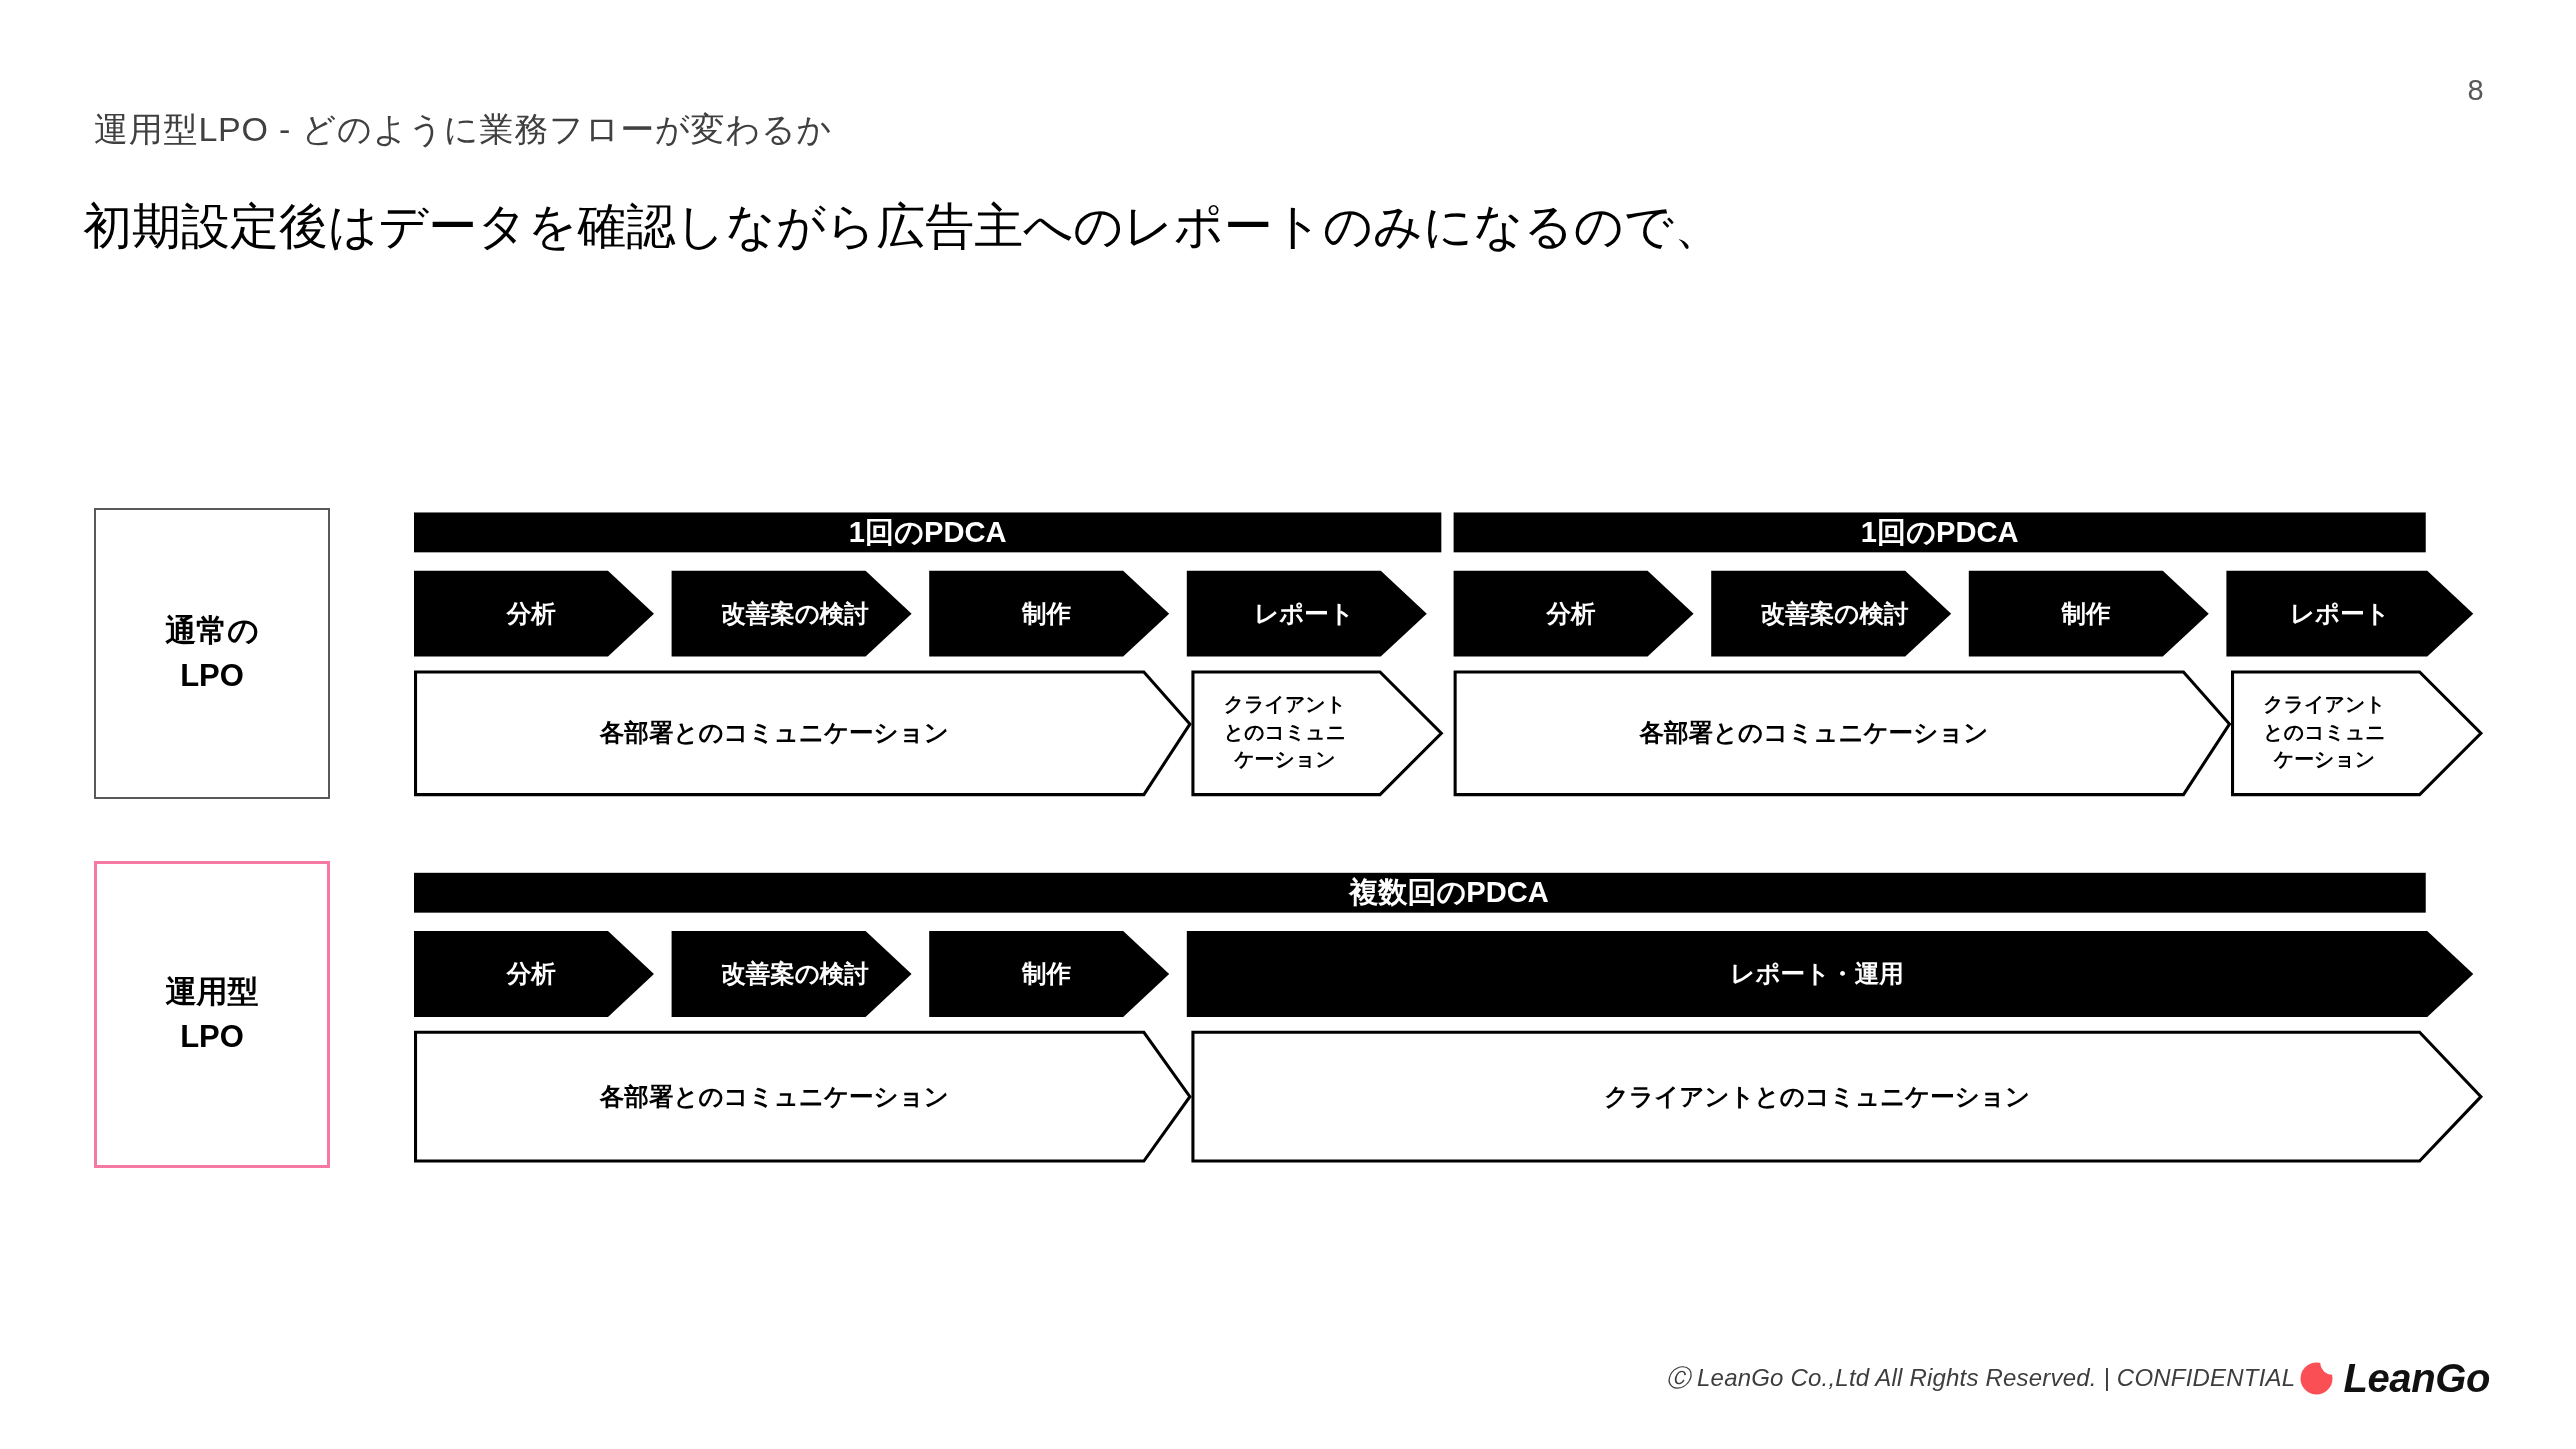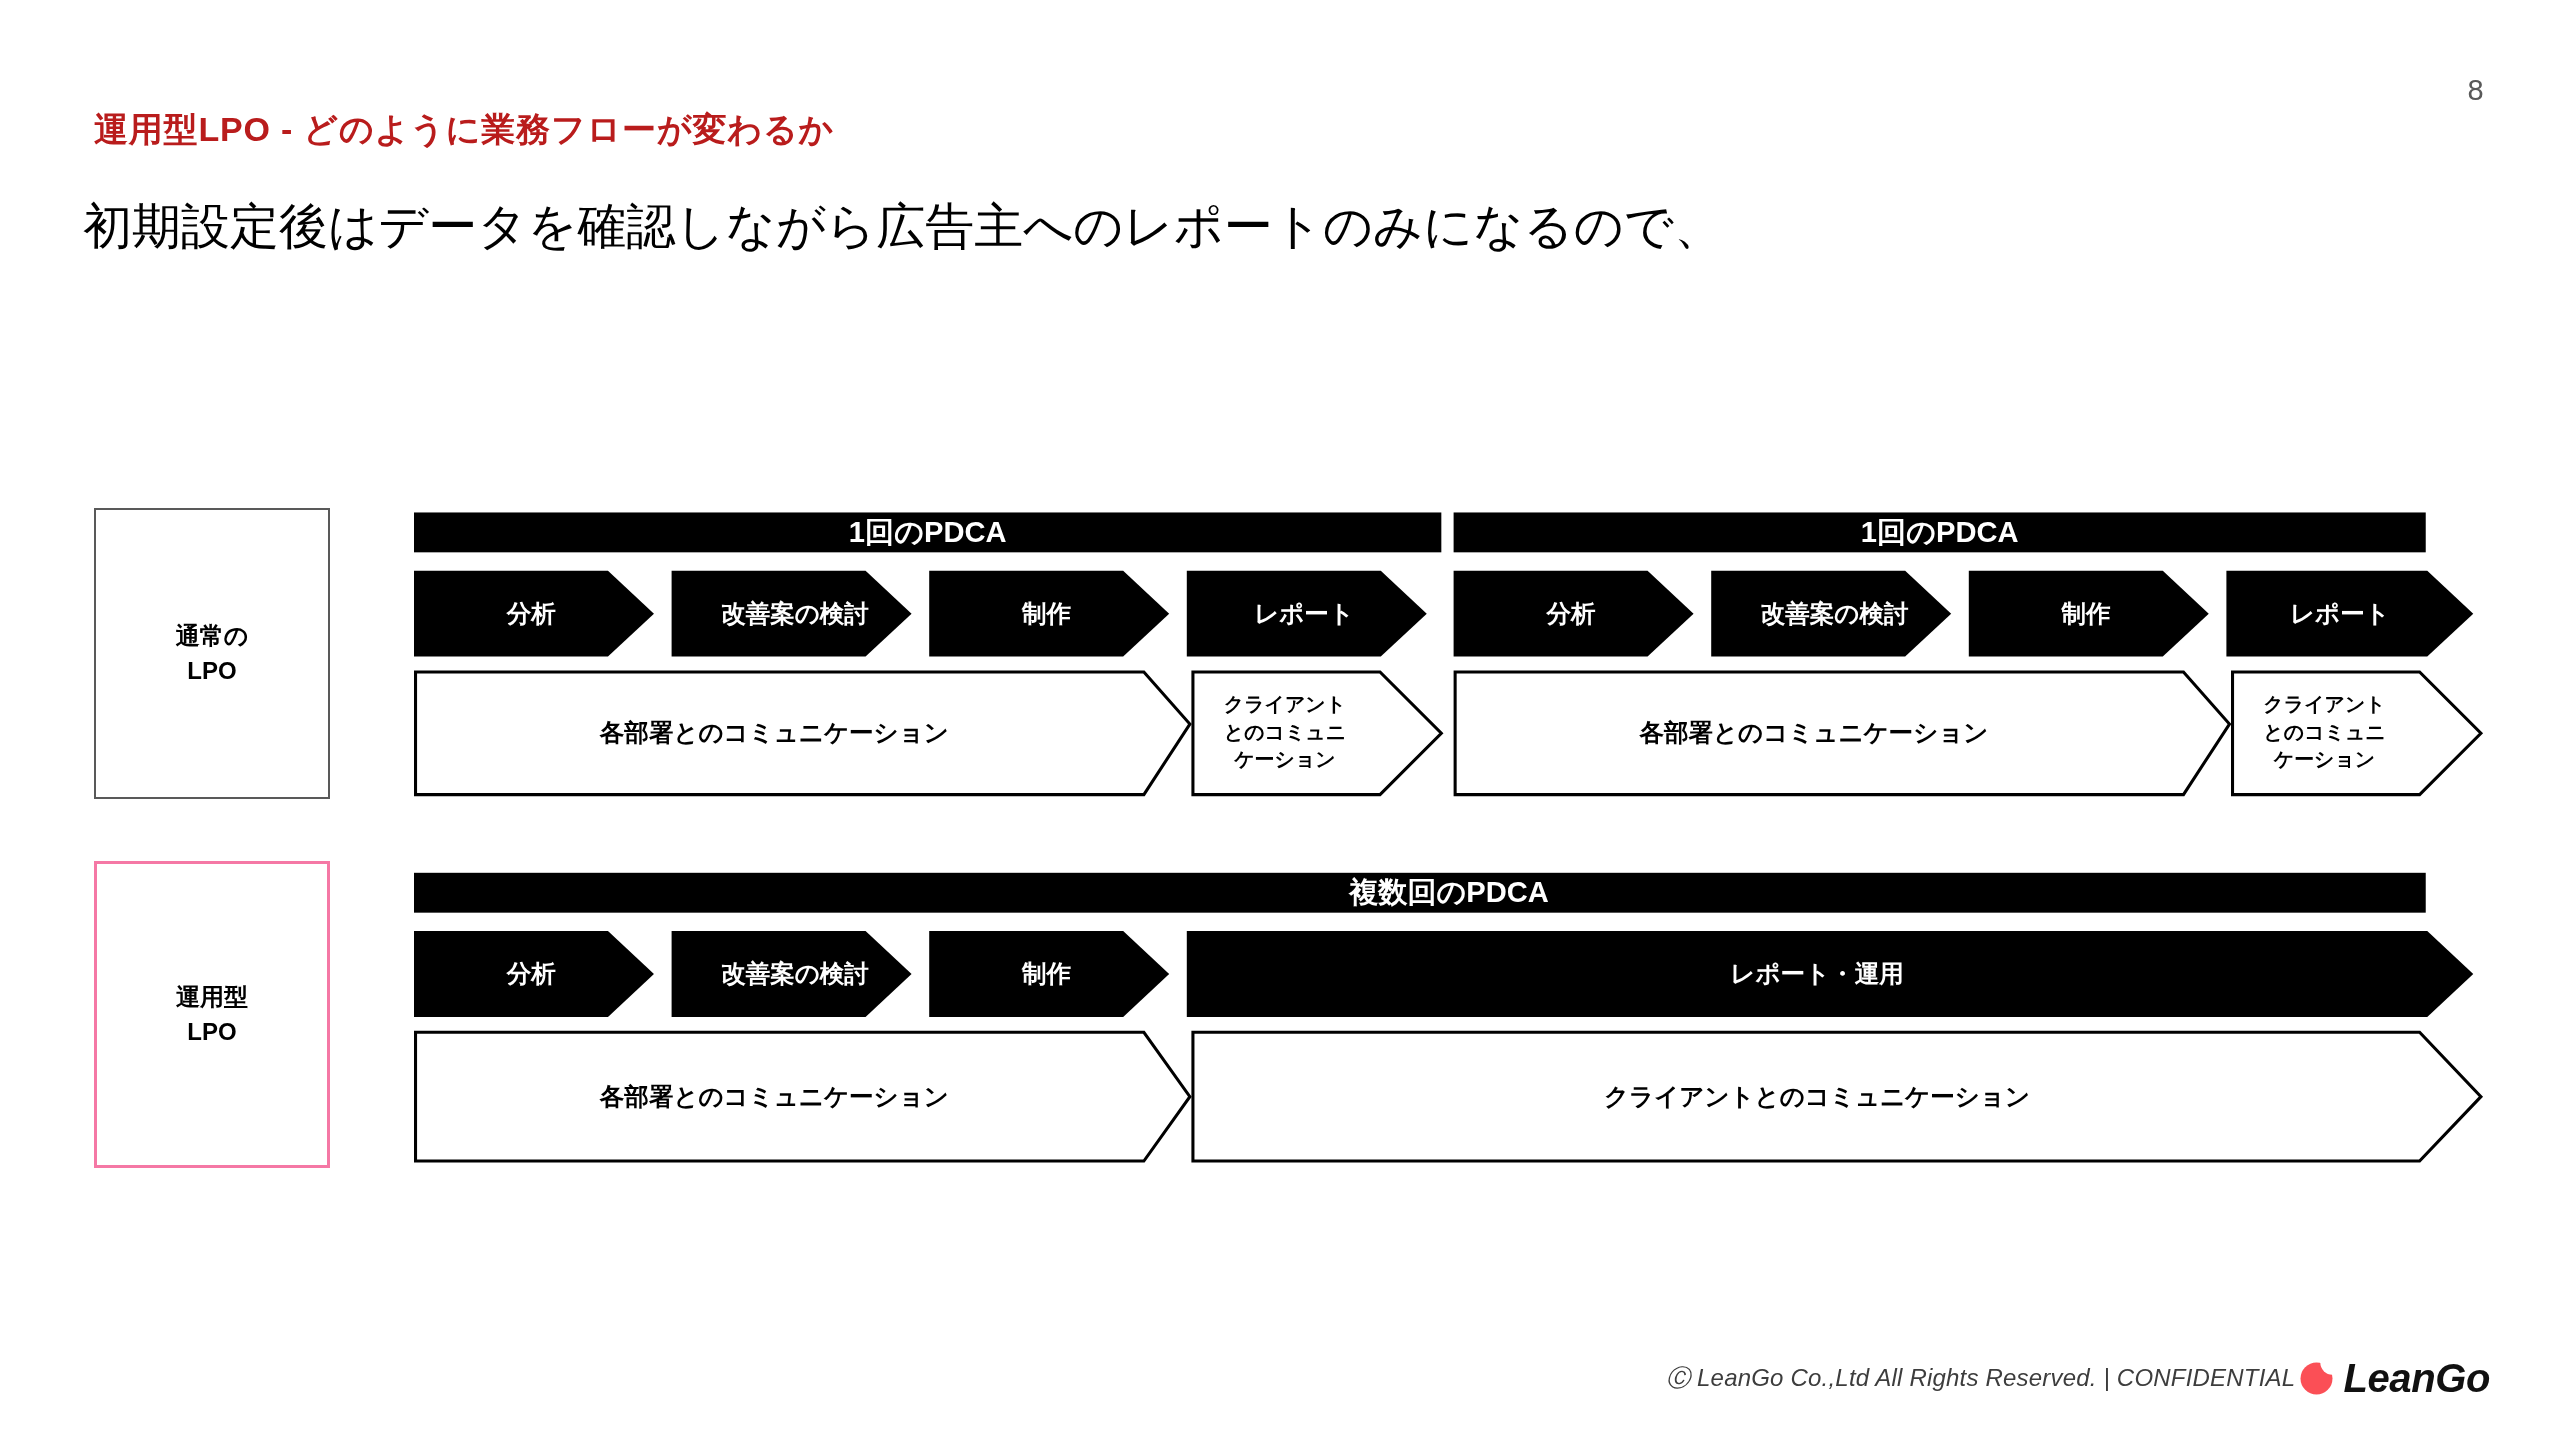--- a/index.html
+++ b/index.html
@@ -25,22 +25,22 @@
     font-weight: 400;
     letter-spacing: 0.4px;
   }
 
   
   .eyebrow {
     position: absolute;
     left: 94px;
     top: 107px;
     font-size: 34px;
-    font-weight: 700;
-    color: #b91c1c;
+    font-weight: 400;
+    color: #404040;
     letter-spacing: 0.8px;
     white-space: nowrap;
   }
   .headline {
     position: absolute;
     left: 83px;
     top: 193px;
     font-size: 49px;
     font-weight: 400;
     color: #000000;
@@ -61,21 +61,21 @@
 
   .row-label {
     position: absolute;
     box-sizing: border-box;
     background: #ffffff;
     display: flex;
     align-items: center;
     justify-content: center;
     text-align: center;
     font-weight: 700;
-    font-size: 24px;
+    font-size: 31px;
     line-height: 1.42;
     color: #000;
   }
   .row-label.normal { border: 2.3px solid #595959; }
   .row-label.managed { border: 3.8px solid #F578A5; }
 
   .band-label { white-space: pre-line; }
 
   
   #flow-svg {

